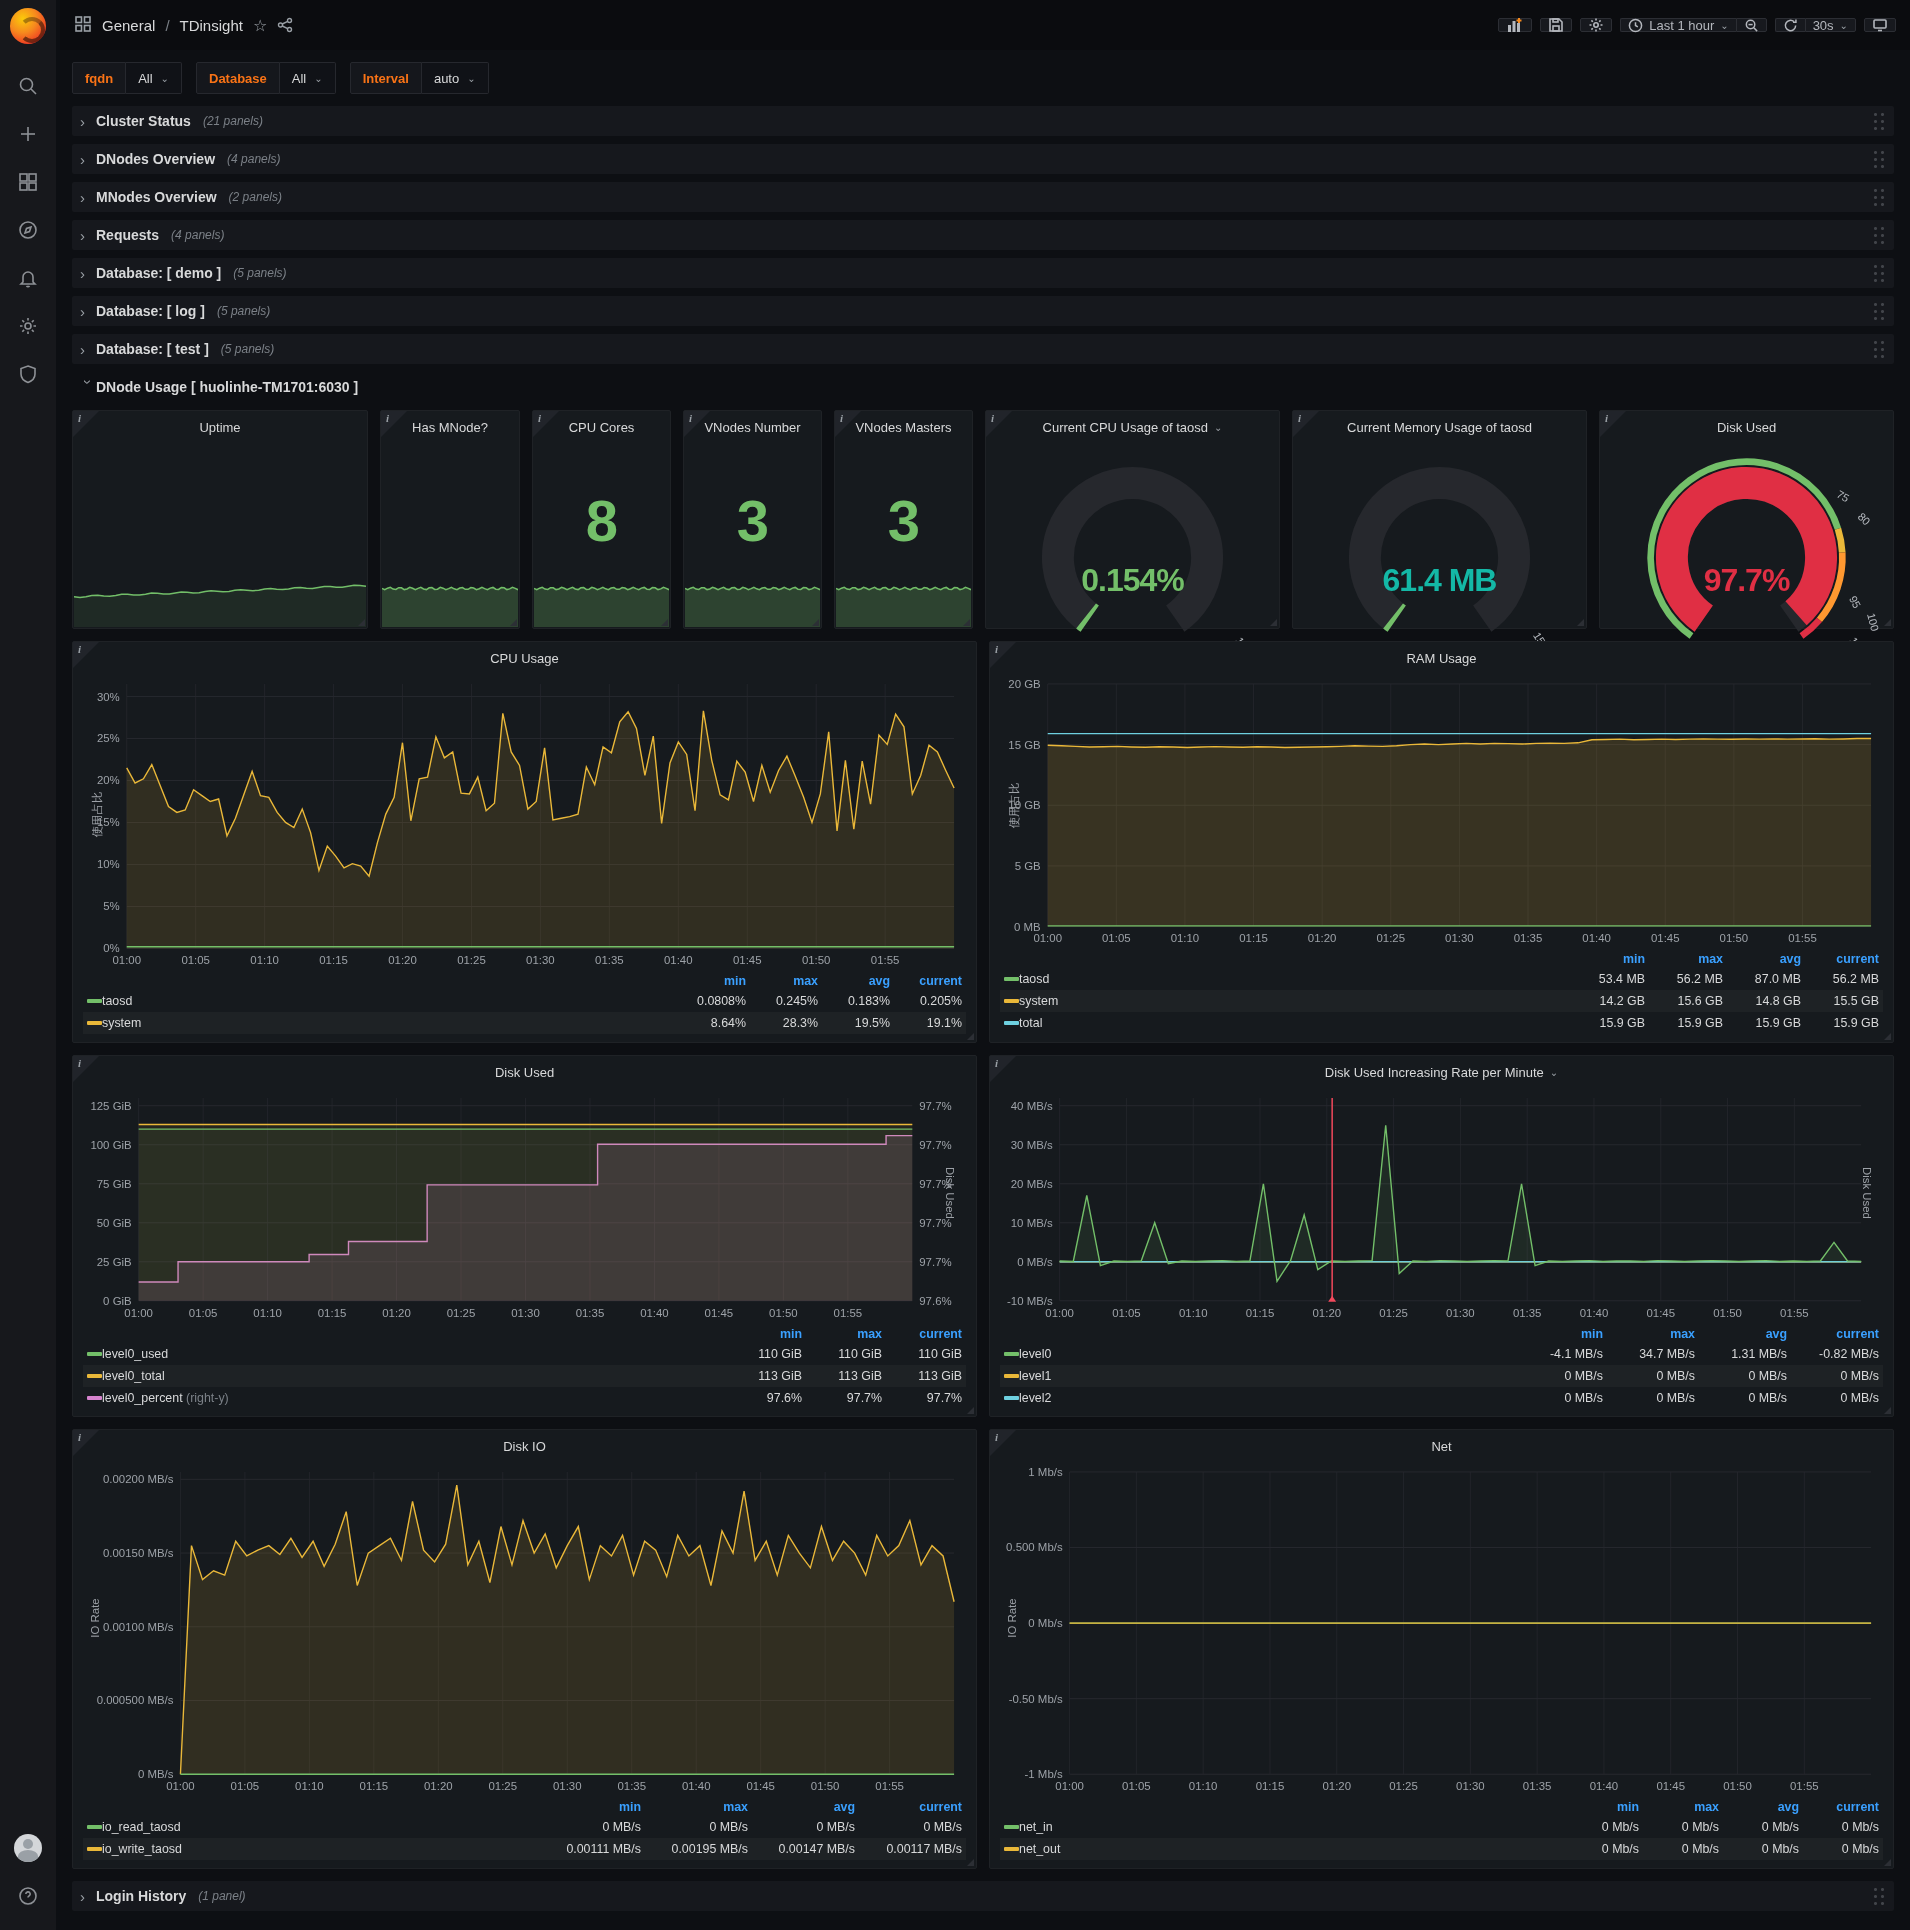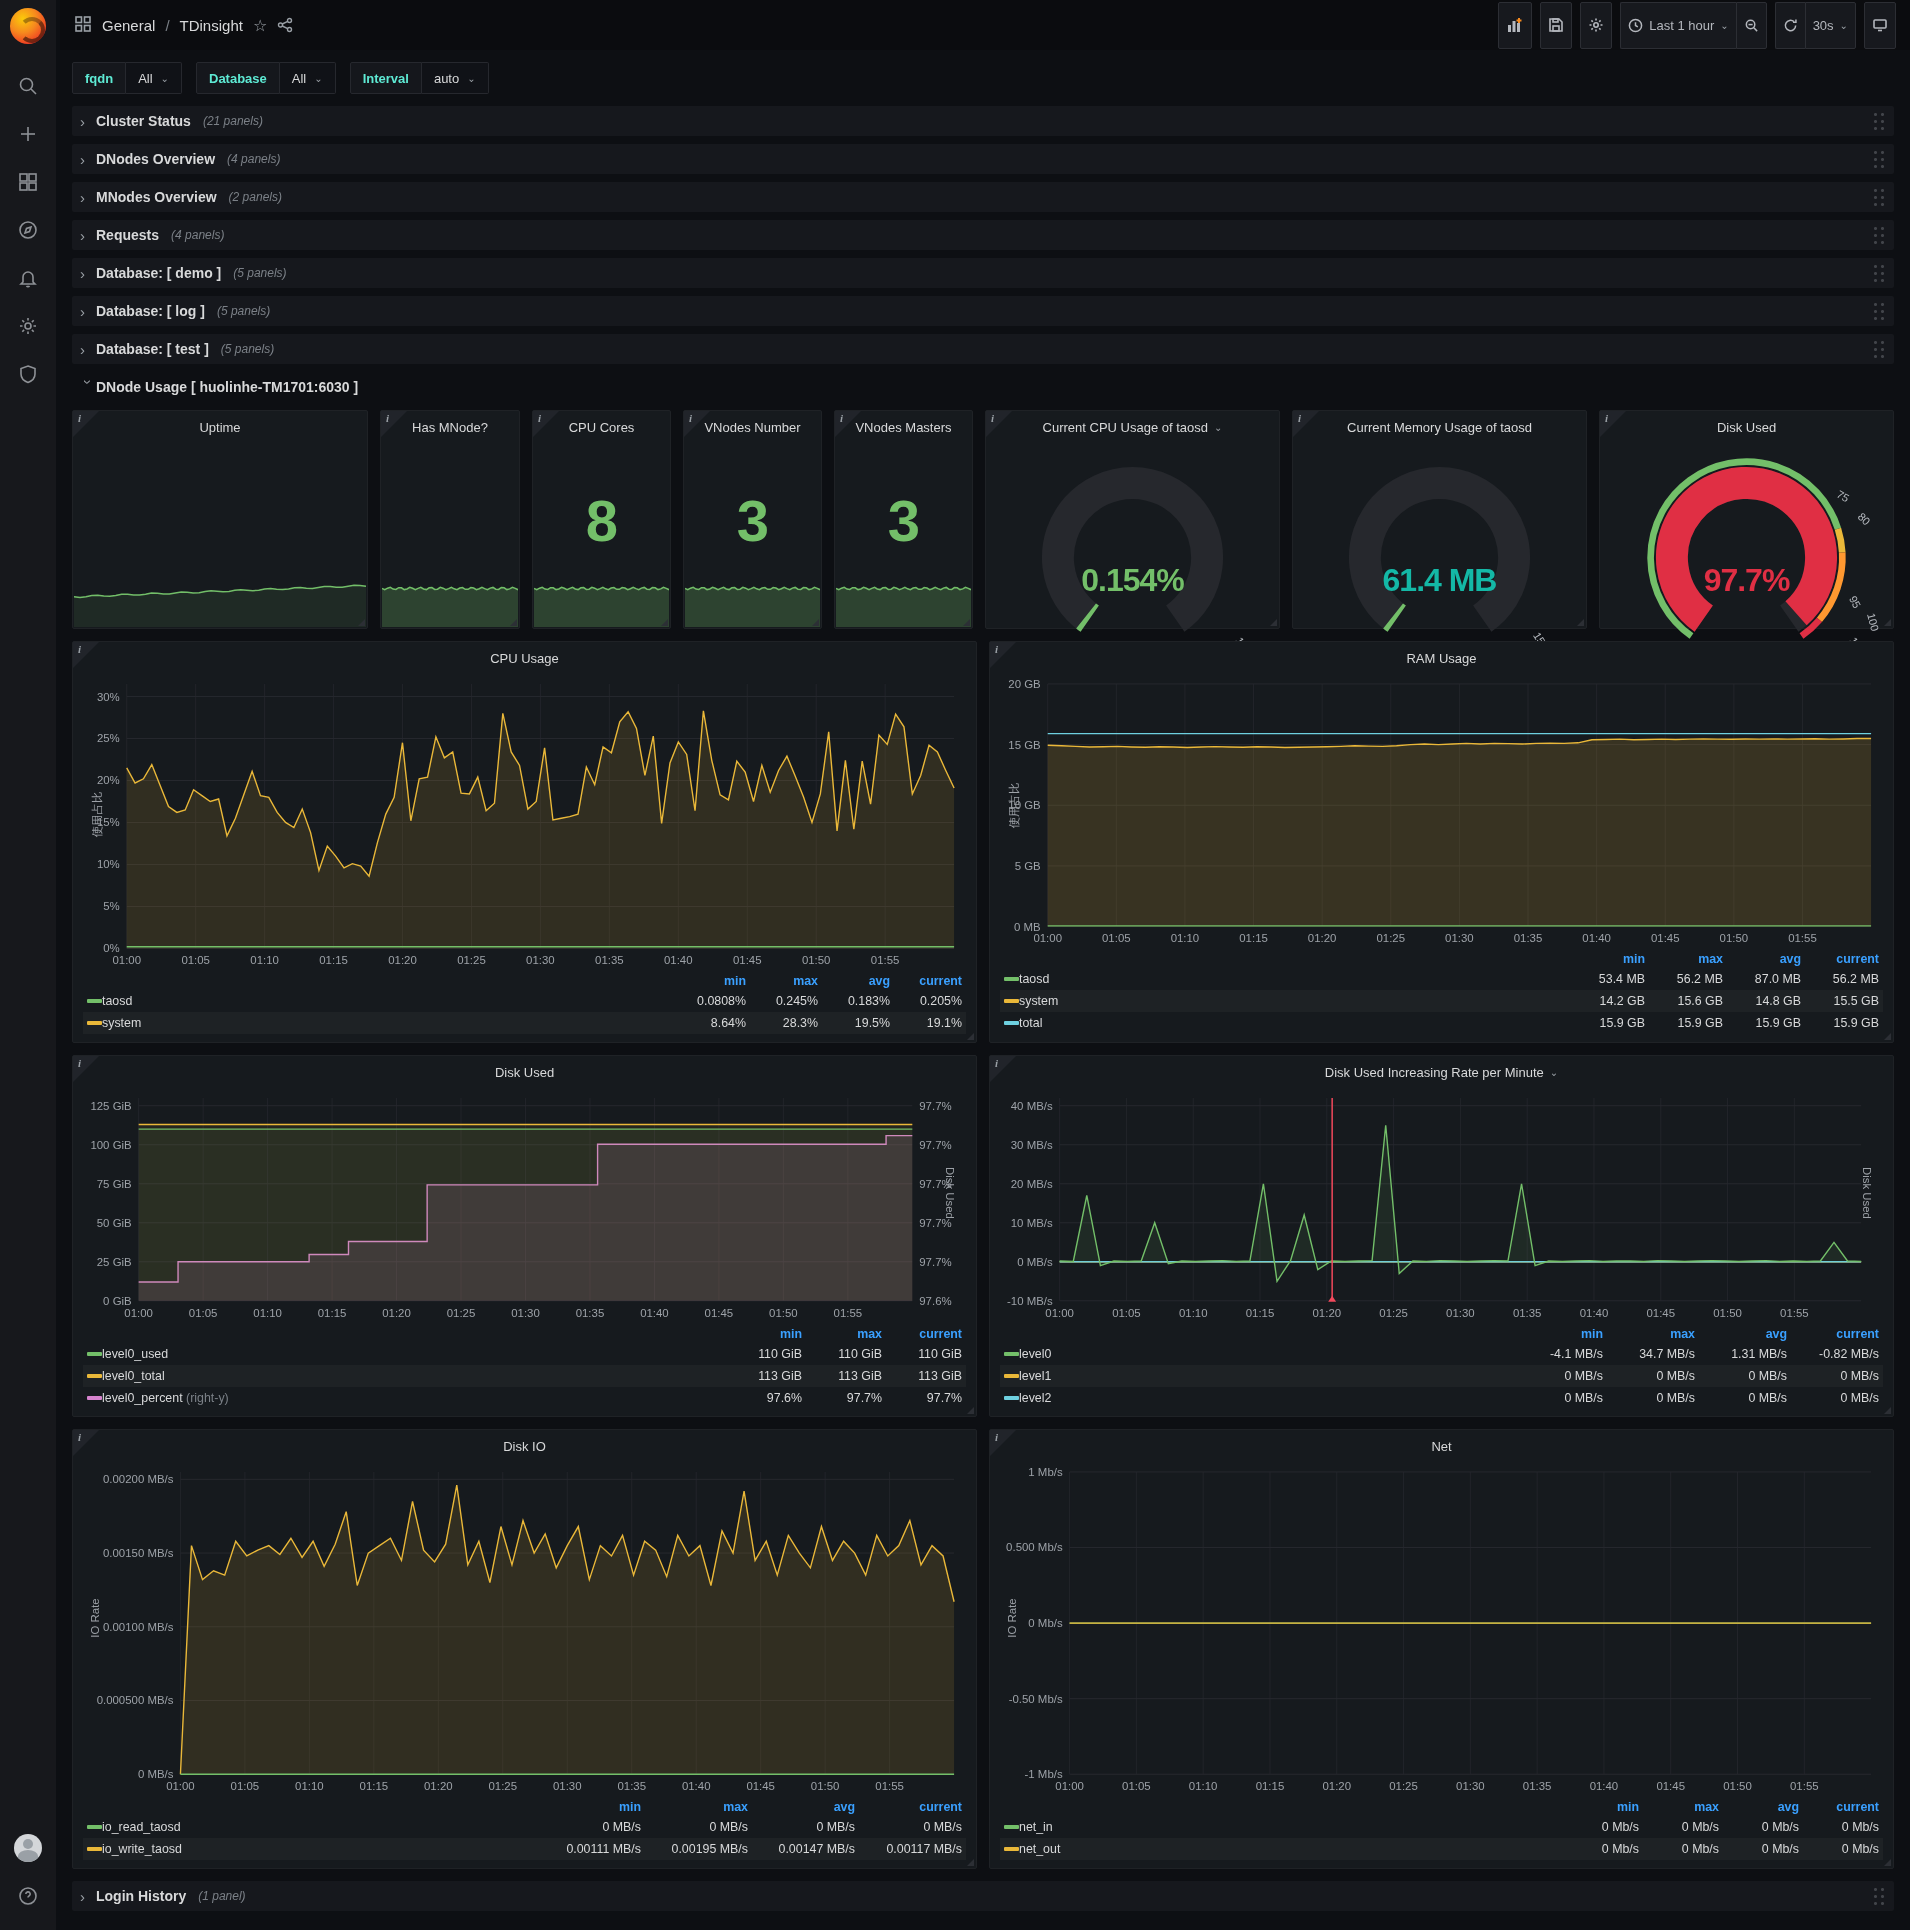--- a/index.html
+++ b/index.html
@@ -24,36 +24,36 @@
   .avatar:after { content:""; position:absolute; left:4px; top:16px; width:20px; height:12px; border-radius:50% 50% 0 0; background:#9aa0a6; }
 
   
   .navbar { position:fixed; left:60px; right:0; top:0; height:50px; background:#0b0c0f;
     display:flex; align-items:center; padding:0 14px; z-index:9; }
   .crumb { display:flex; align-items:center; gap:10px; font-size:15px; color:#d8d9da; }
   .crumb .sep { color:#7b8087; }
   .crumb-icon svg { stroke:#9aa0a6; fill:none; stroke-width:1.6; }
   .nav-ico { color:#9aa0a6; font-size:16px; cursor:pointer; display:flex; align-items:center; }
   .nav-right { margin-left:auto; display:flex; align-items:center; gap:8px; }
-  .nav-btn { height:47px; min-width:30px; padding:0 7px; background:#17191e; border:1px solid #2c2e34;
+  .nav-btn { height:14px; min-width:30px; padding:0 7px; background:#17191e; border:1px solid #2c2e34;
     border-radius:2px; display:flex; align-items:center; justify-content:flex-start; gap:6px;
     color:#b4b7bd; font-size:13px; cursor:pointer; }
   .nav-btn svg { stroke:#b4b7bd; fill:none; stroke-width:1.6; }
   .btn-group { display:flex; }
   .btn-group .nav-btn:first-child { border-radius:2px 0 0 2px; border-right:none; }
   .btn-group .nav-btn:last-child { border-radius:0 2px 2px 0; }
   .caret { font-size:10px; color:#9aa0a6; }
 
   
   .content { position:absolute; left:56px; top:50px; right:0; padding:8px 16px 0; }
 
   .var-row { display:flex; gap:14px; margin:4px 0 12px; }
   .var-group { display:flex; }
   .var-label { height:32px; display:flex; align-items:center; padding:0 12px; background:#15171c;
-    border:1px solid #26282e; border-radius:2px 0 0 2px; color:#5eead4; font-weight:bold; font-size:13px; }
+    border:1px solid #26282e; border-radius:2px 0 0 2px; color:#f97316; font-weight:bold; font-size:13px; }
   .var-value { height:32px; display:flex; align-items:center; gap:8px; padding:0 12px; background:#101217;
     border:1px solid #26282e; border-left:none; border-radius:0 2px 2px 0; color:#d8d9da; cursor:pointer; }
 
   .dash-row { height:30px; margin-bottom:8px; background:#16181d; border-radius:2px;
     display:flex; align-items:center; padding:0 8px; cursor:pointer; }
   .dash-row.expanded { background:transparent; }
   .row-chev { color:#9aa0a6; font-size:15px; width:16px; display:inline-block; }
   .row-title { font-weight:bold; font-size:14px; color:#d8d9da; margin-right:12px; }
   .row-count { font-style:italic; font-size:12px; color:#7b8087; }
   .row-flex { flex:1; }

